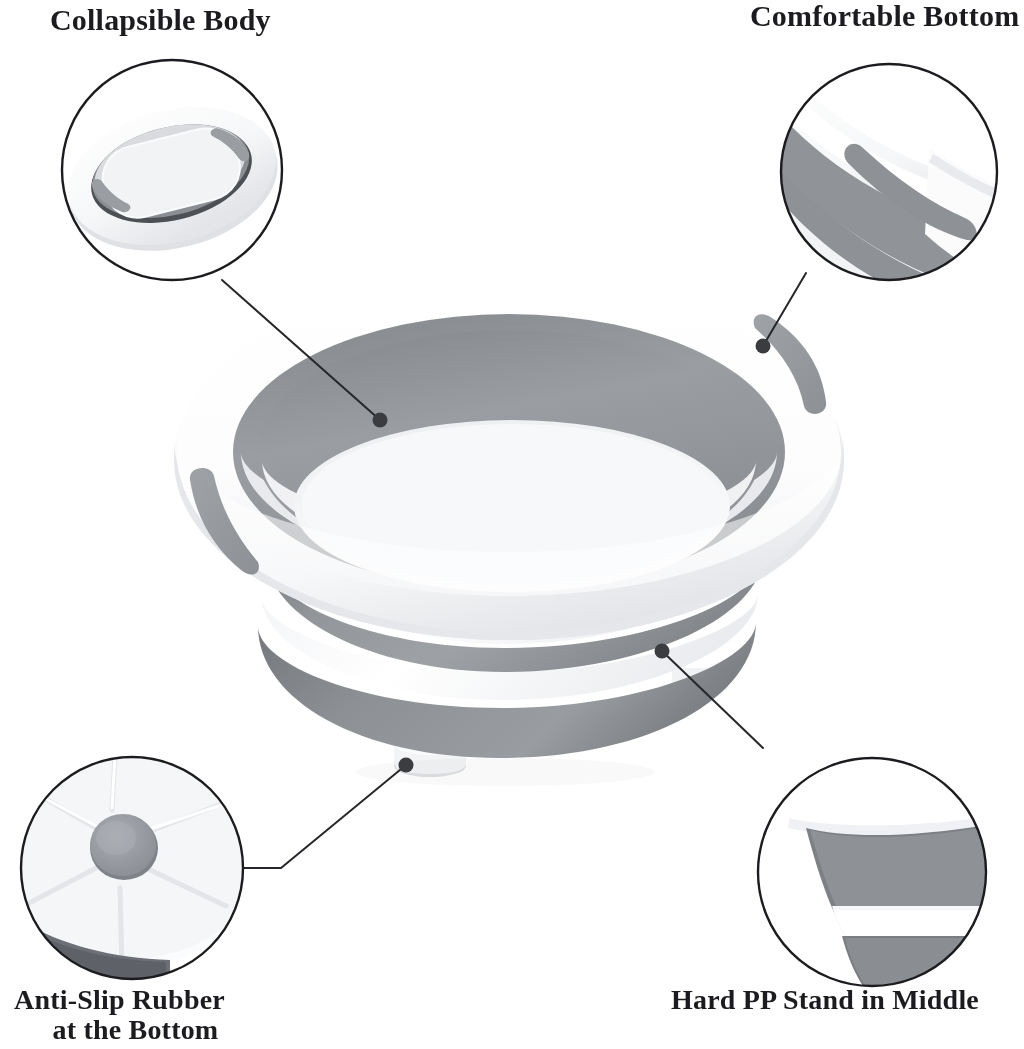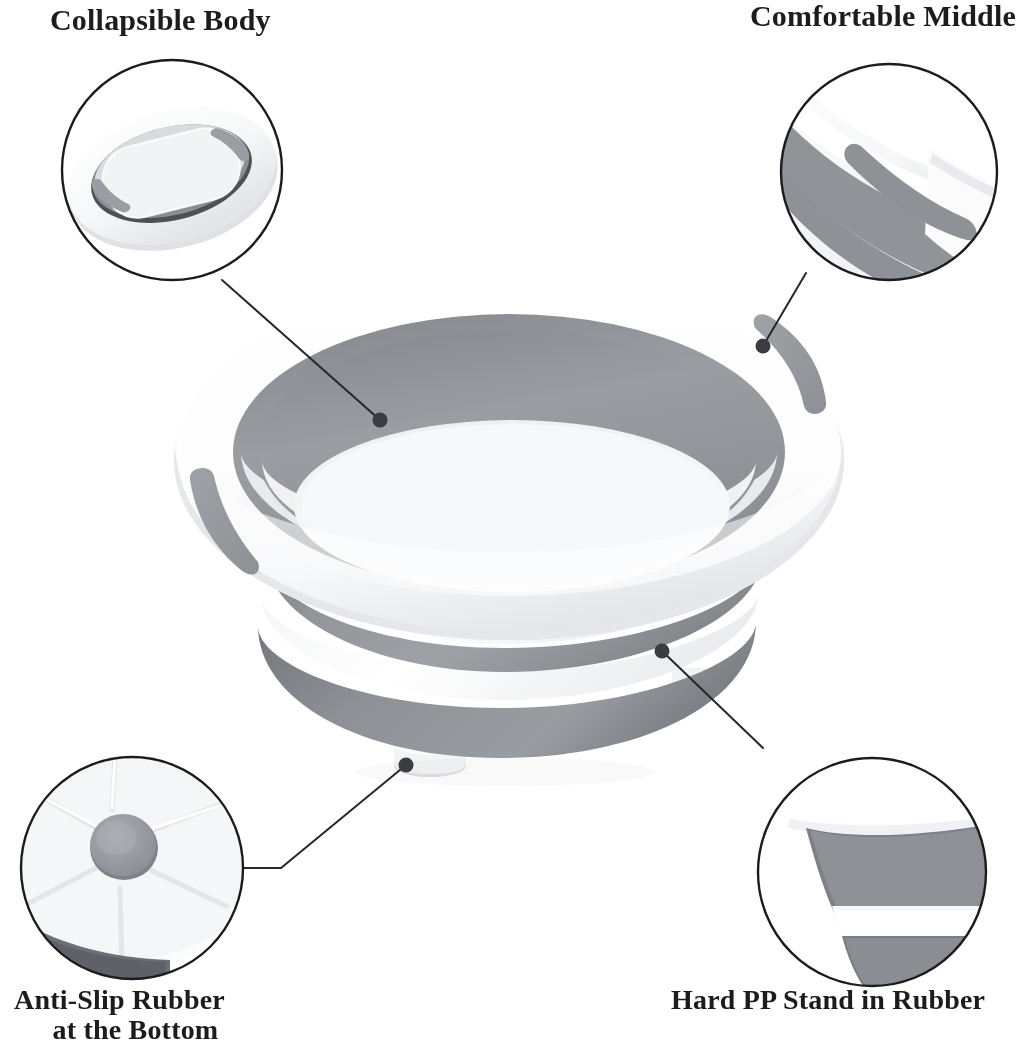--- a/index.html
+++ b/index.html
@@ -343,19 +343,19 @@
           <path d="M-4 118 L62 118 L62 150 Q30 160 -4 150 Z" fill="#f2f3f5"></path>
           <path d="M-2 120 L58 120 L58 146 Q28 154 -2 146 Z" fill="#fbfbfc"></path>
         </g>
       </g>
       <circle cx="872" cy="872" r="114" fill="none" stroke="#1c1c20" stroke-width="2.4"></circle>
     </g>
   </svg>
 
   <div class="label" id="label-collapsible-body">Collapsible Body</div>
 
-  <div class="label" id="label-comfortable-handle">Comfortable Middle</div>
+  <div class="label" id="label-comfortable-handle">Comfortable Bottom</div>
 
   <div class="label" id="label-anti-slip"><span class="line1">Anti-Slip Rubber</span><span class="line2">at the Bottom</span></div>
 
-  <div class="label" id="label-hard-pp">Hard PP Stand in Rubber</div>
+  <div class="label" id="label-hard-pp">Hard PP Stand in Middle</div>
 
 </div>
 
 </body></html>

